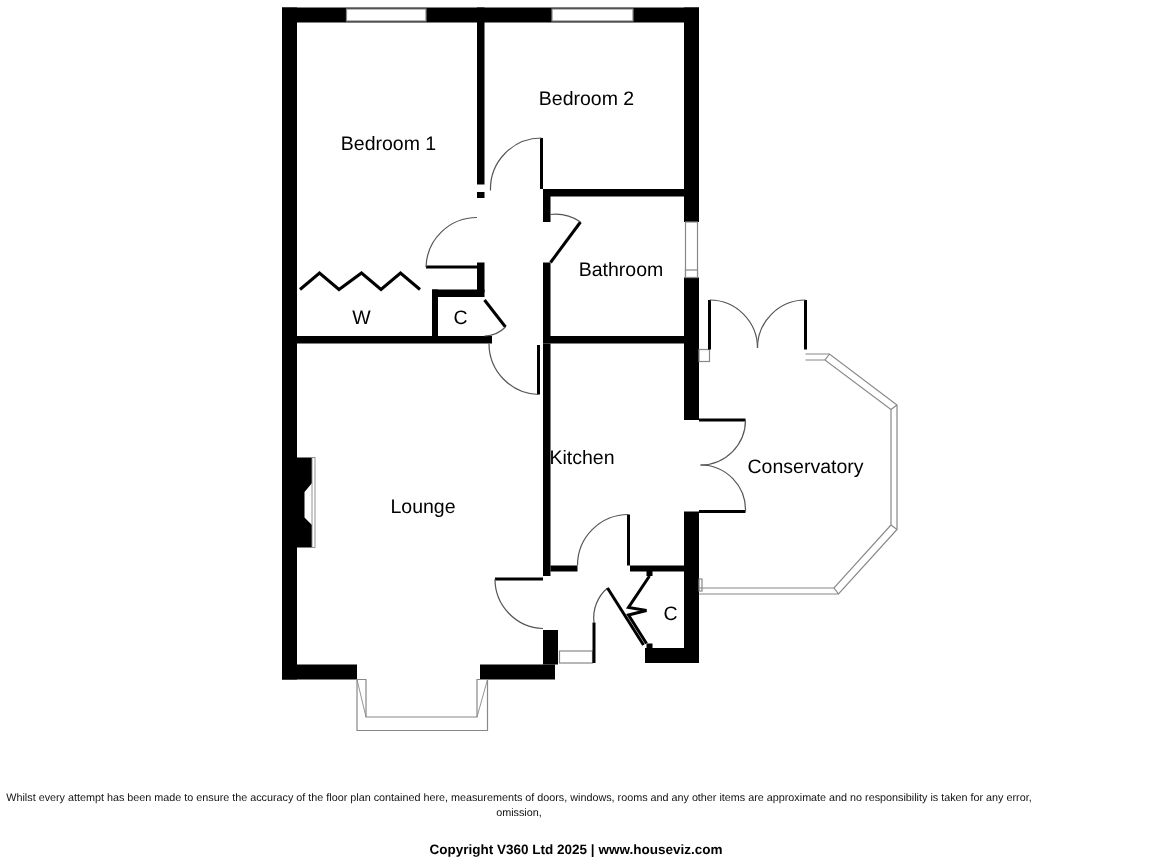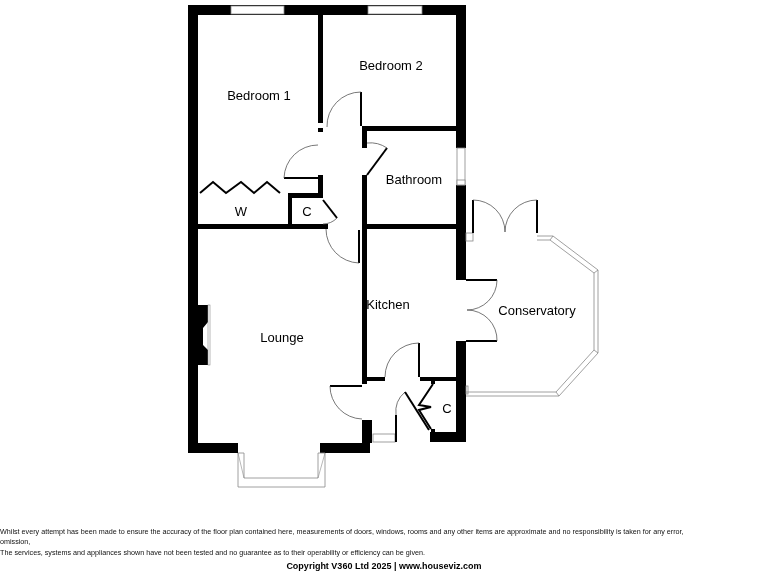--- a/index.html
+++ b/index.html
@@ -3,21 +3,21 @@
 <meta charset="utf-8">
 <style>
   html, body { margin:0; padding:0; background:#ffffff; }
   body { width:768px; height:576px; position:relative; overflow:hidden; font-family:"Liberation Sans", sans-serif; }
   #plan { position:absolute; left:0; top:0; width:768px; height:520px; }
   .wall { fill:#000; }
   .thin { stroke:#000; stroke-width:2; fill:none; }
   .arc { stroke:#555; stroke-width:0.8; fill:none; }
   .win { fill:#fff; stroke:#888; stroke-width:0.8; }
   .lbl { font-family:"Liberation Sans", sans-serif; font-size:13px; fill:#000; text-anchor:middle; }
-  #disclaimer { position:absolute; left:0; top:527px; width:692px; text-align:left; font-size:7.2px; line-height:10.4px; color:#111; }
+  #disclaimer { position:absolute; left:0; top:527px; width:692px; text-align:center; font-size:7.2px; line-height:10.4px; color:#111; }
   #copyright { position:absolute; left:0; top:561px; width:768px; text-align:center; font-size:9px; font-weight:bold; color:#000; }
 </style>
 </head>
 <body>
 
 <svg id="plan" viewBox="0 0 768 520" xmlns="http://www.w3.org/2000/svg">
 
   <g>
 
     <rect class="wall" x="188" y="5" width="278" height="10"></rect>
@@ -137,15 +137,14 @@
     <text class="lbl" x="537" y="315">Conservatory</text>
     <text class="lbl" x="282" y="342">Lounge</text>
     <text class="lbl" x="241" y="216">W</text>
     <text class="lbl" x="307" y="216">C</text>
     <text class="lbl" x="447" y="413">C</text>
   </g>
 </svg>
 
 <div id="disclaimer">
   <div>Whilst every attempt has been made to ensure the accuracy of the floor plan contained here, measurements of doors, windows, rooms and any other items are approximate and no responsibility is taken for any error, omission,</div>
-  <div>The services, systems and appliances shown have not been tested and no guarantee as to their operability or efficiency can be given.</div>
 </div>
 <div id="copyright">Copyright V360 Ltd 2025 | www.houseviz.com</div>
 
 </body></html>

